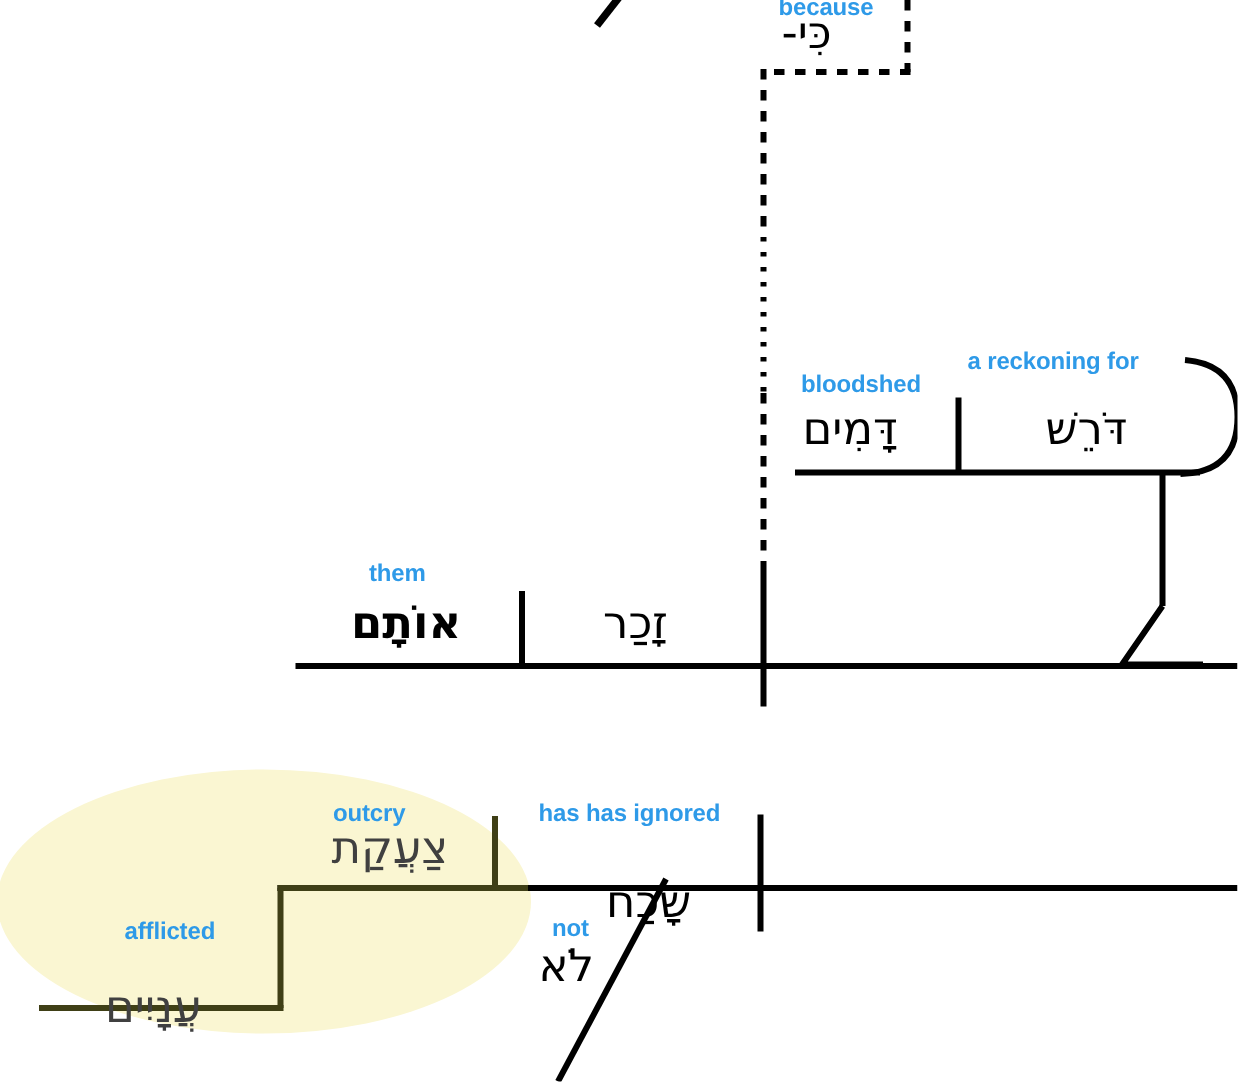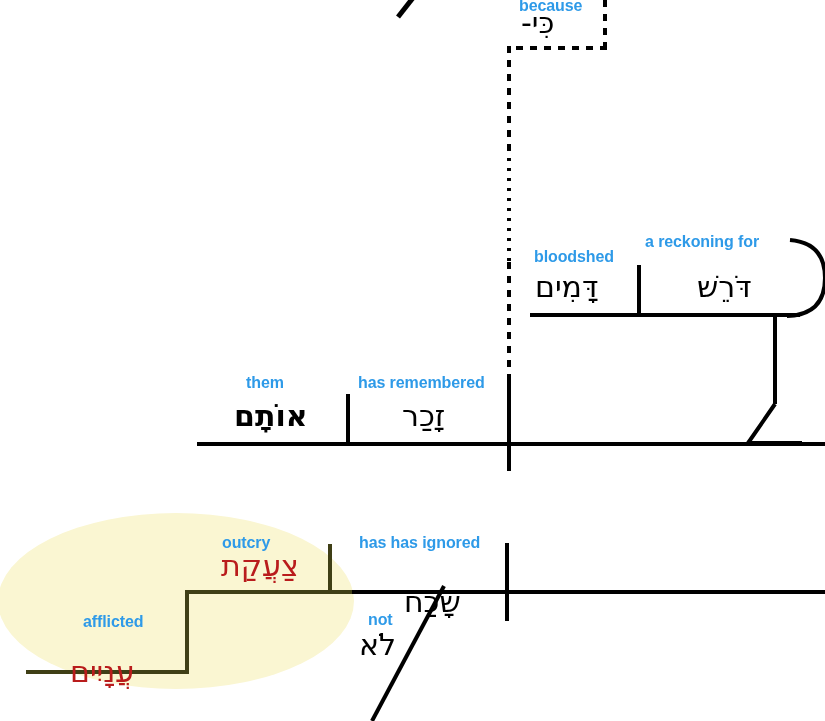--- a/index.html
+++ b/index.html
@@ -24,21 +24,21 @@
   .heb{
     position:absolute;
     color:#000000;
     font-family:"DejaVu Sans", sans-serif;
     font-size:30px;
     line-height:34px;
     white-space:nowrap;
     direction:rtl;
     unicode-bidi:bidi-override;
   }
-  .heb.hl{color:#b91c1c;}
+  .heb.hl{color:#404040;}
 </style>
 </head>
 <body>
 
 <div id="stage">
 
   <svg id="lines" viewBox="0 0 825 721">
 
     <ellipse cx="176" cy="601" rx="178" ry="88" fill="#faf6d2"></ellipse>
 
@@ -71,21 +71,20 @@
     <line x1="26" y1="672" x2="189" y2="672" stroke="#3f3f16" stroke-width="4"></line>
     <line x1="185" y1="592" x2="352" y2="592" stroke="#3f3f16" stroke-width="4"></line>
   </svg>
 
   <div class="gloss" style="left:519px;top:-4px;">because</div>
   <div class="heb" style="left:521px;top:6px;">כִּי-</div>
 
   <div class="gloss" style="left:246px;top:373px;">them</div>
   <div class="heb" style="left:234px;top:399px;font-weight:bold;">אוֹתָם</div>
 
-  <div class="gloss" style="left:358px;top:373px;">has remembered</div>
   <div class="heb" style="left:402px;top:399px;">זָכַר</div>
 
   <div class="gloss" style="left:534px;top:247px;text-align:center;">bloodshed</div>
   <div class="heb" style="left:535px;top:270px;"></div>
   <div class="heb" style="left:535px;top:270px;">דָּמִים</div>
 
   <div class="gloss" style="left:645px;top:232px;">a reckoning for</div>
   <div class="heb" style="left:697px;top:270px;">דֹּרֵשׁ</div>
 
   <div class="gloss" style="left:222px;top:533px;">outcry</div>

